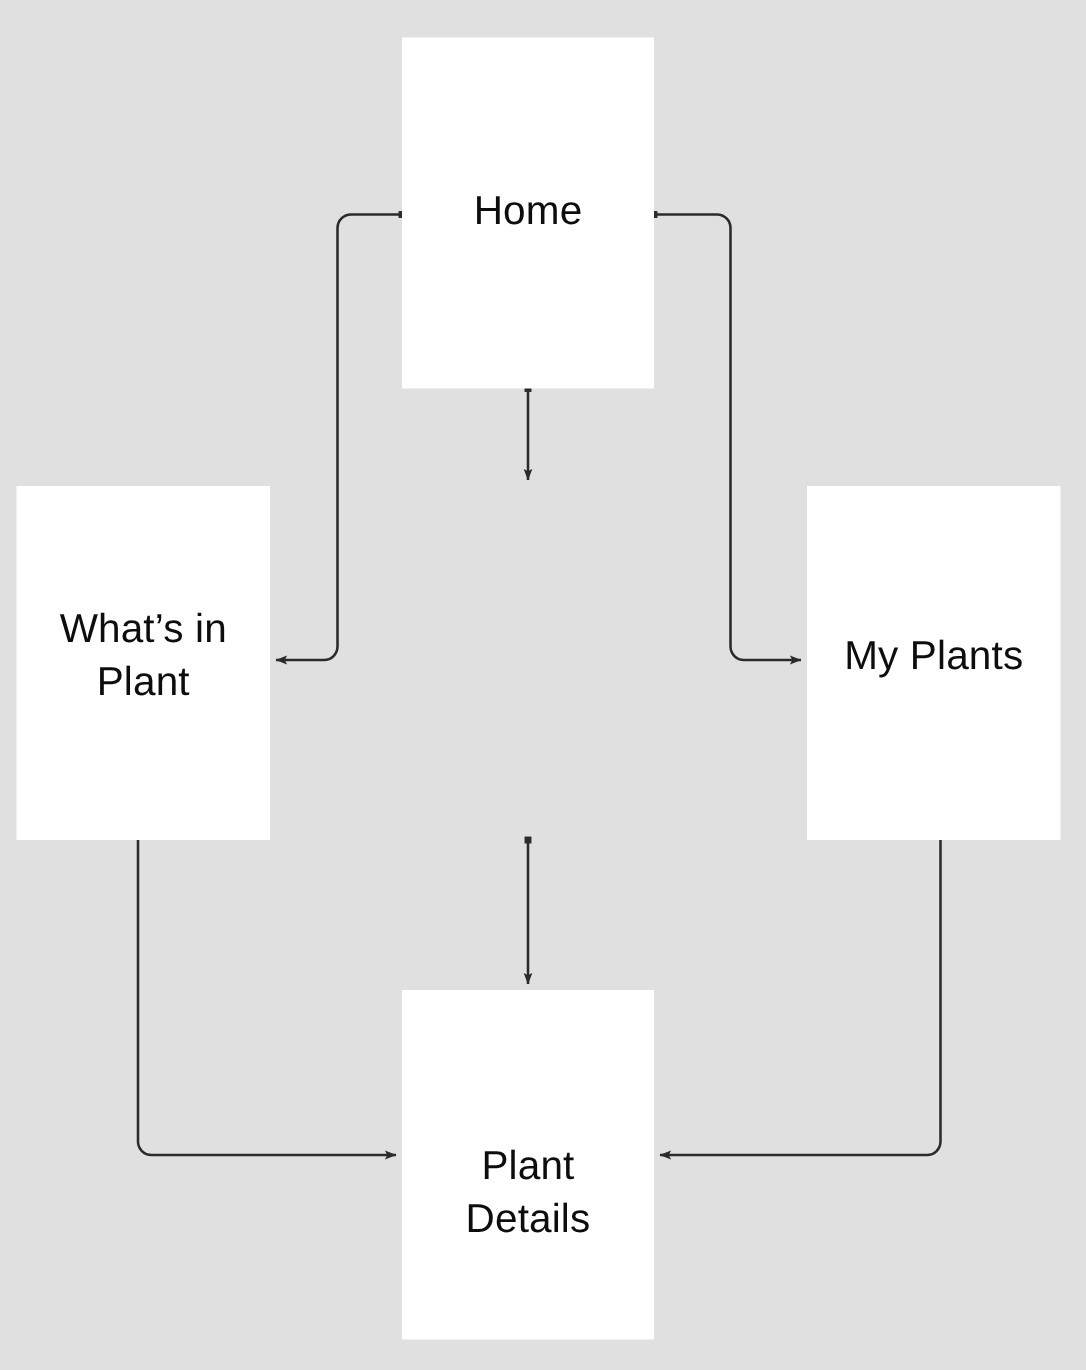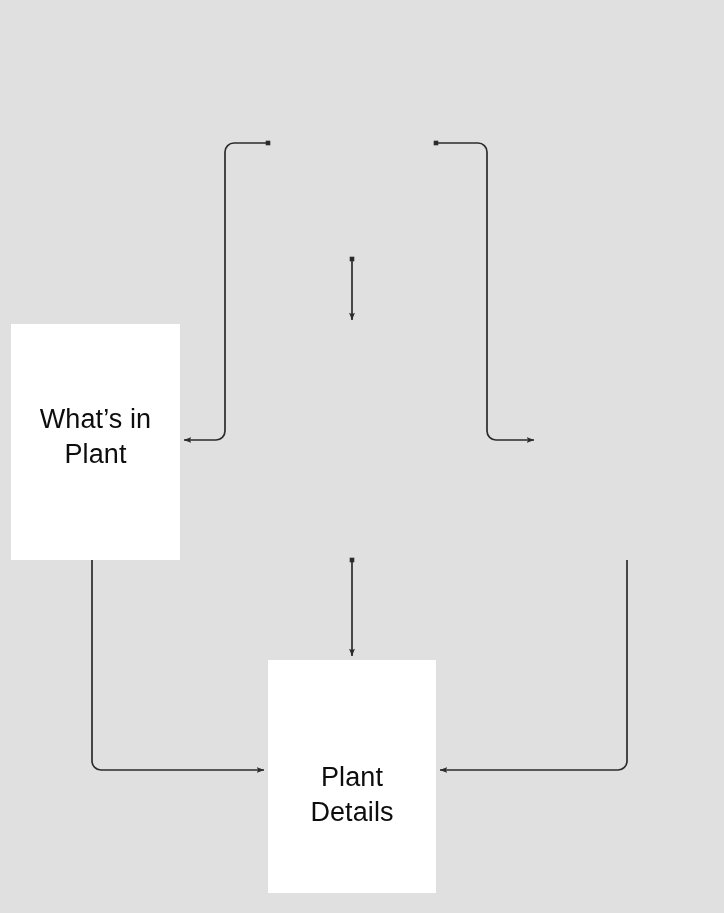--- a/index.html
+++ b/index.html
@@ -84,26 +84,32 @@
       <path d="M436,143 L478,143 A9,9 0 0 1 487,152 L487,431 A9,9 0 0 0 496,440 L534,440" marker-start="url(#sourcedot)" marker-end="url(#arrowhead)"></path>
 
       <path d="M352,560 L352,656" marker-start="url(#sourcedot)" marker-end="url(#arrowhead)"></path>
 
       <path d="M92,560 L92,761 A9,9 0 0 0 101,770 L264,770" marker-end="url(#arrowhead)"></path>
 
       <path d="M627,560 L627,761 A9,9 0 0 1 618,770 L440,770" marker-end="url(#arrowhead)"></path>
     </g>
   </svg>
 
+  <div class="node" id="node-home">
+    <span class="node-label">Home</span>
+  </div>
 
   <div class="node" id="node-season">
     <span class="node-label">What’s in
 Plant</span>
   </div>
 
 
+  <div class="node" id="node-myplants">
+    <span class="node-label">My Plants</span>
+  </div>
 
   <div class="node" id="node-details">
     <span class="node-label">Plant
 Details</span>
   </div>
 
 </div>
 
 </body></html>

